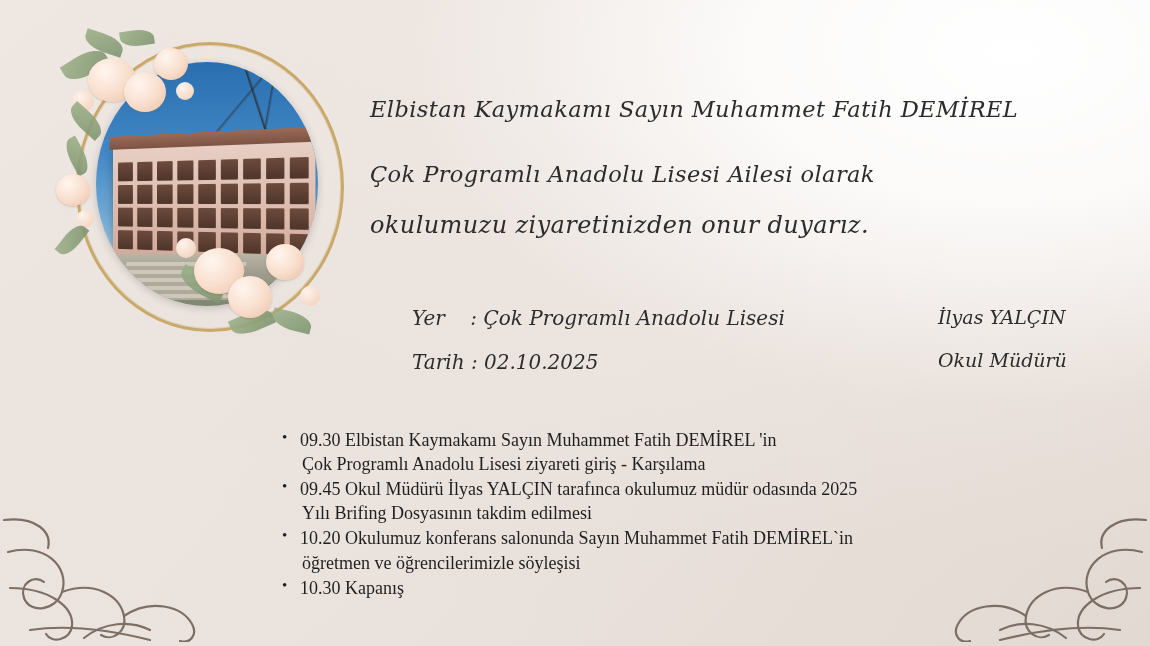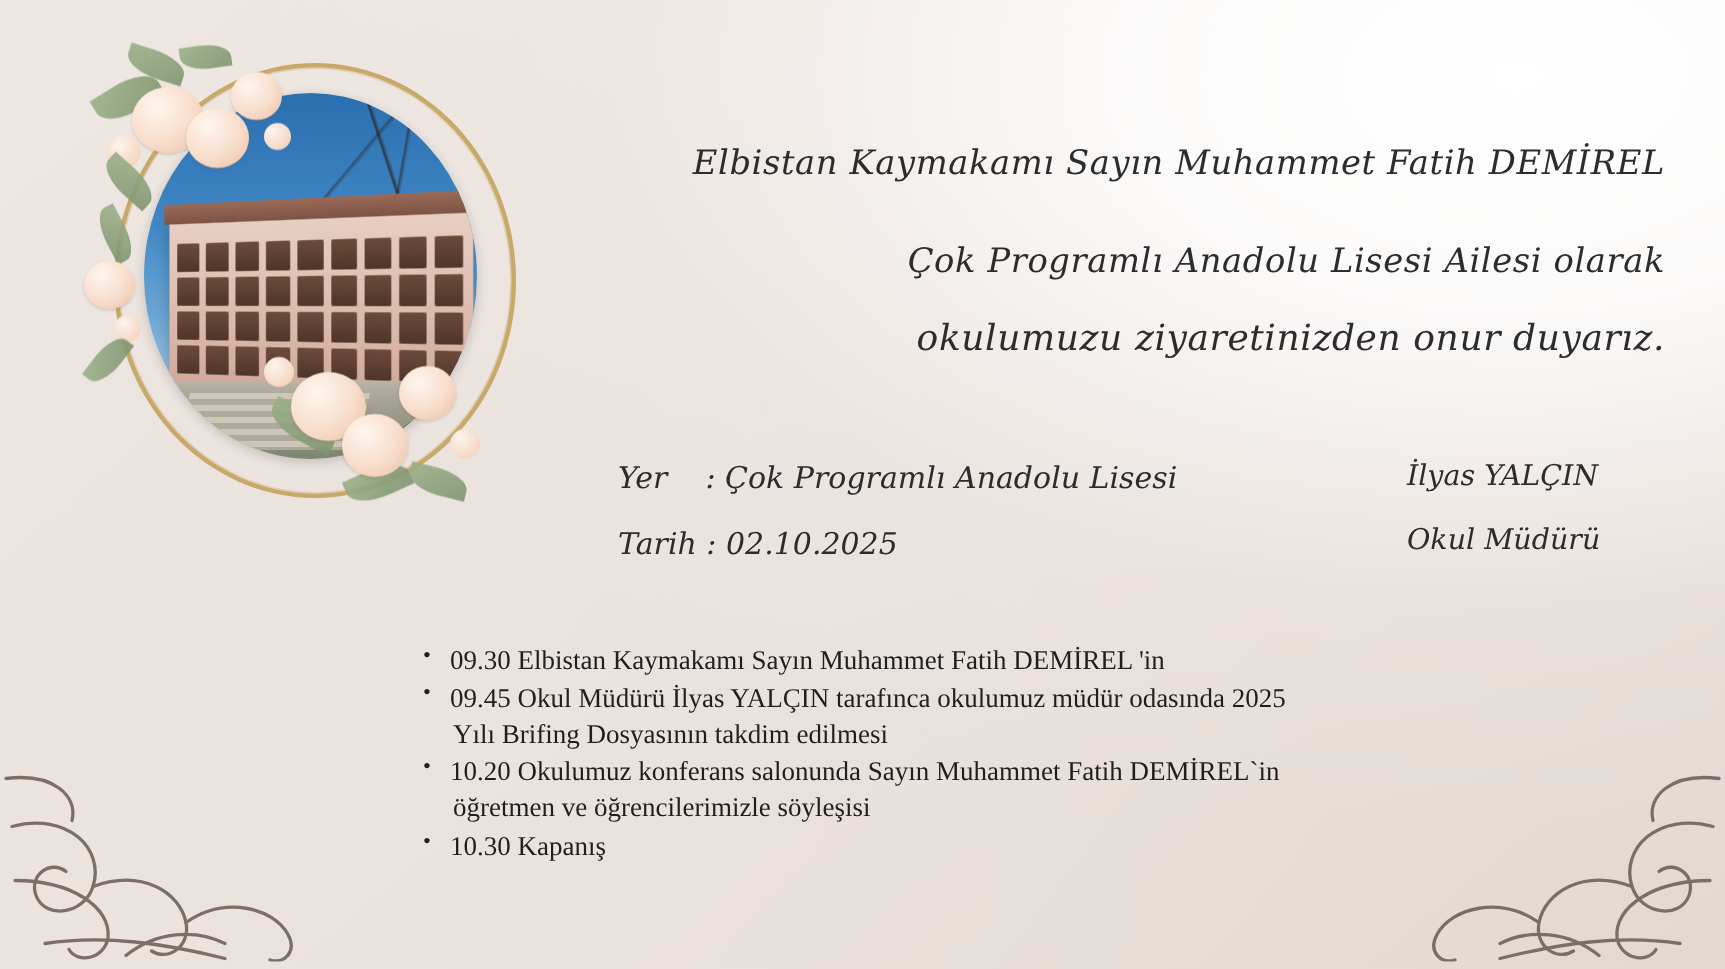--- a/index.html
+++ b/index.html
@@ -162,21 +162,21 @@
   }
   .flourish.left { left: 0px; bottom: 0px; }
   .flourish.right { right: 0px; bottom: 0px; }
 
   
   .headline {
     position: absolute;
     left: 370px;
     top: 98px;
     width: 740px;
-    text-align: right;
+    text-align: left;
     font-family: "DejaVu Serif", "Liberation Serif", serif;
     font-style: italic;
     font-size: 22px;
     color: #2c2c2c;
     line-height: 1.0;
   }
   .headline .line {
     display: block;
     margin-bottom: 28px;
     letter-spacing: 0.4px;
@@ -345,20 +345,21 @@
 
   <div class="signature">
     <span class="row">İlyas YALÇIN</span>
     <span class="row">Okul Müdürü</span>
   </div>
 
   <div class="program">
     <ul>
       <li>
         <span>09.30 Elbistan Kaymakamı Sayın Muhammet Fatih DEMİREL 'in</span>
+        <span class="cont">Çok Programlı Anadolu Lisesi ziyareti giriş - Karşılama</span>
       </li>
       <li>
         <span>09.45 Okul Müdürü İlyas YALÇIN tarafınca okulumuz müdür odasında 2025</span>
         <span class="cont">Yılı Brifing Dosyasının takdim edilmesi</span>
       </li>
       <li>
         <span>10.20 Okulumuz konferans salonunda Sayın Muhammet Fatih DEMİREL`in</span>
         <span class="cont">öğretmen ve öğrencilerimizle söyleşisi</span>
       </li>
       <li>

